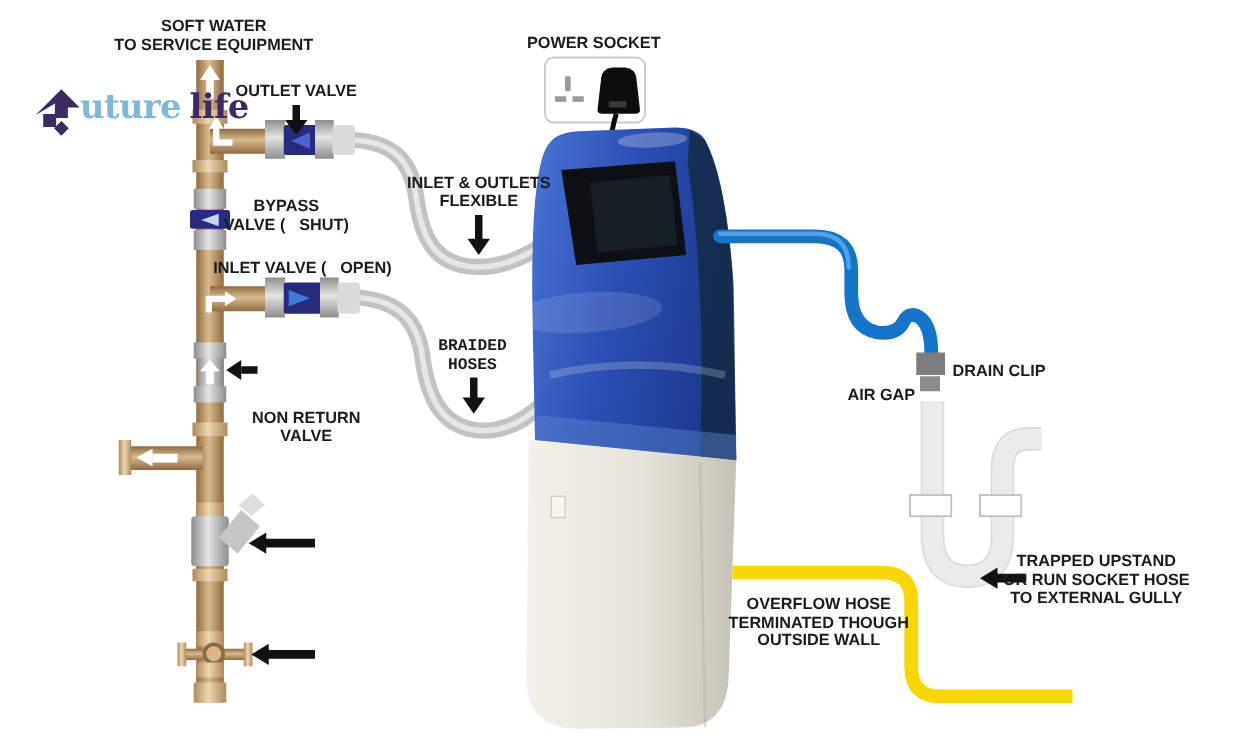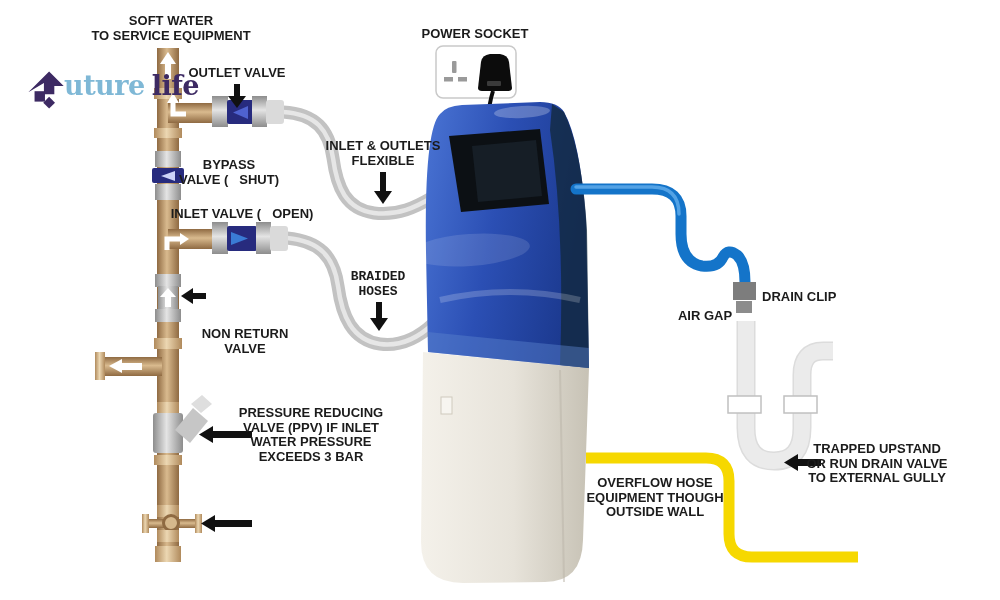--- a/index.html
+++ b/index.html
@@ -256,26 +256,20 @@
   <div class="lbl" style="left:242px; top:207px;">
     <div><span>INLET VALVE (</span><span class="emph">OPEN</span><span>)</span></div>
   </div>
 
   <div class="lbl" style="left:245px; top:283px;margin-top:44px;">
     <div>NON RETURN</div>
     <div>VALVE</div>
   </div>
 
 
-  <div class="lbl" style="left:311px; top:406px;">
-    <div>PRESSURE REDUCING</div>
-    <div>VALVE (PPV) IF INLET</div>
-    <div>WATER PRESSURE</div>
-    <div>EXCEEDS 3 BAR</div>
-  </div>
 
 
   <div class="lbl" style="left:475px; top:27px;">
     <div>POWER SOCKET</div>
   </div>
 
   <div class="lbl" style="left:383px; top:139px;">
     <div>INLET &amp; OUTLETS</div>
     <div>FLEXIBLE</div>
   </div>
@@ -288,23 +282,23 @@
   <div class="lbl left" style="left:762px; top:290px;">
     <div>DRAIN CLIP</div>
   </div>
 
   <div class="lbl" style="left:705px; top:309px;">
     <div>AIR GAP</div>
   </div>
 
   <div class="lbl" style="left:877px; top:442px;">
     <div>TRAPPED UPSTAND</div>
-    <div>OR RUN DRAIN VALVE</div>
+    <div>OR RUN SOCKET HOSE</div>
     <div>TO EXTERNAL GULLY</div>
   </div>
 
   <div class="lbl" style="left:655px; top:476px;">
     <div>OVERFLOW HOSE</div>
-    <div>EQUIPMENT THOUGH</div>
+    <div>TERMINATED THOUGH</div>
     <div>OUTSIDE WALL</div>
   </div>
 
 </div>
 
 </body></html>

